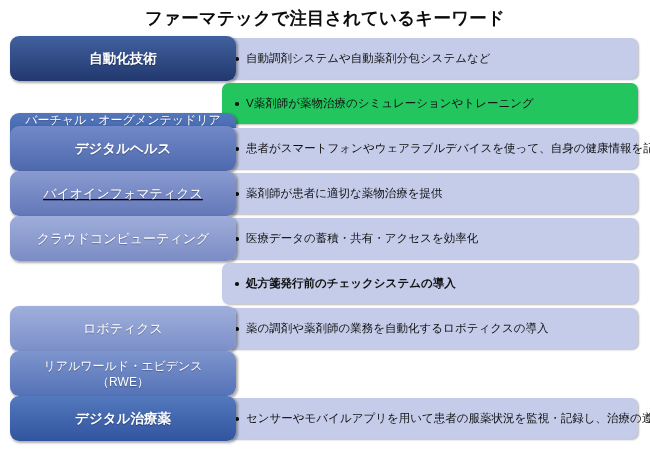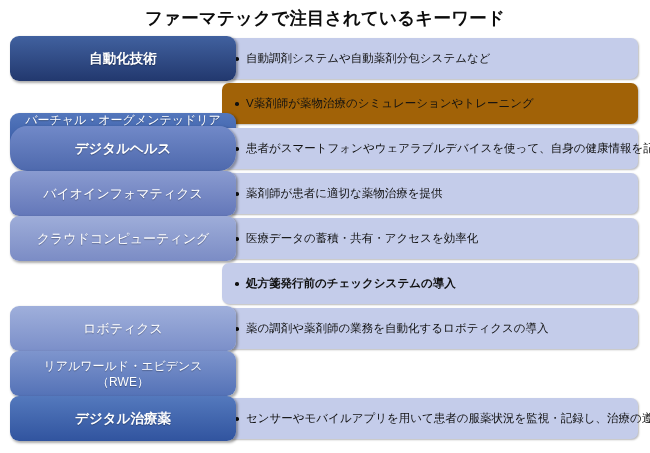--- a/index.html
+++ b/index.html
@@ -128,41 +128,41 @@
   <div id="rows">
       <div class="row">
         <div class="row-desc" style="background: rgb(196, 204, 234);">
           <div class="row-desc-text" style="color: rgb(17, 17, 17);">自動調剤システムや自動薬剤分包システムなど</div>
         </div>
         <div class="row-label" style="background: linear-gradient(rgb(65, 97, 159) 0%, rgb(34, 56, 110) 100%);">
           <div class="row-label-text bold">自動化技術</div>
         </div>
       </div>
       <div class="row">
-        <div class="row-desc" style="background: #a16207;">
+        <div class="row-desc" style="background: #22c55e;">
           <div class="row-desc-text" style="color: rgb(17, 17, 17);">V薬剤師が薬物治療のシミュレーションやトレーニング</div>
         </div>
         <div class="row-label" style="background: linear-gradient(rgb(84, 119, 188) 0%, rgb(47, 83, 160) 100%); margin-top: 32px;">
           <div class="row-label-text small">バーチャル・オーグメンテッドリアリティ
 （VR/AR）</div>
         </div>
       </div>
       <div class="row">
         <div class="row-desc" style="background: rgb(196, 204, 234);">
           <div class="row-desc-text" style="color: rgb(17, 17, 17);">患者がスマートフォンやウェアラブルデバイスを使って、自身の健康情報を記録・管理</div>
         </div>
-        <div class="row-label" style="background: linear-gradient(rgb(113, 137, 200) 0%, rgb(78, 105, 173) 100%); border-radius: 17px;">
+        <div class="row-label" style="background: linear-gradient(rgb(113, 137, 200) 0%, rgb(78, 105, 173) 100%);">
           <div class="row-label-text bold">デジタルヘルス</div>
         </div>
       </div>
       <div class="row">
         <div class="row-desc" style="background: rgb(196, 204, 234);">
           <div class="row-desc-text" style="color: rgb(17, 17, 17);">薬剤師が患者に適切な薬物治療を提供</div>
         </div>
-        <div class="row-label" style="background: linear-gradient(rgb(138, 155, 208) 0%, rgb(99, 119, 185) 100%);">
+        <div class="row-label" style="background: linear-gradient(rgb(138, 155, 208) 0%, rgb(99, 119, 185) 100%); text-decoration: underline;">
           <div class="row-label-text">バイオインフォマティクス</div>
         </div>
       </div>
       <div class="row">
         <div class="row-desc" style="background: rgb(196, 204, 234);">
           <div class="row-desc-text" style="color: rgb(17, 17, 17);">医療データの蓄積・共有・アクセスを効率化</div>
         </div>
         <div class="row-label" style="background: linear-gradient(rgb(158, 173, 217) 0%, rgb(123, 140, 197) 100%);">
           <div class="row-label-text">クラウドコンピューティング</div>
         </div>

